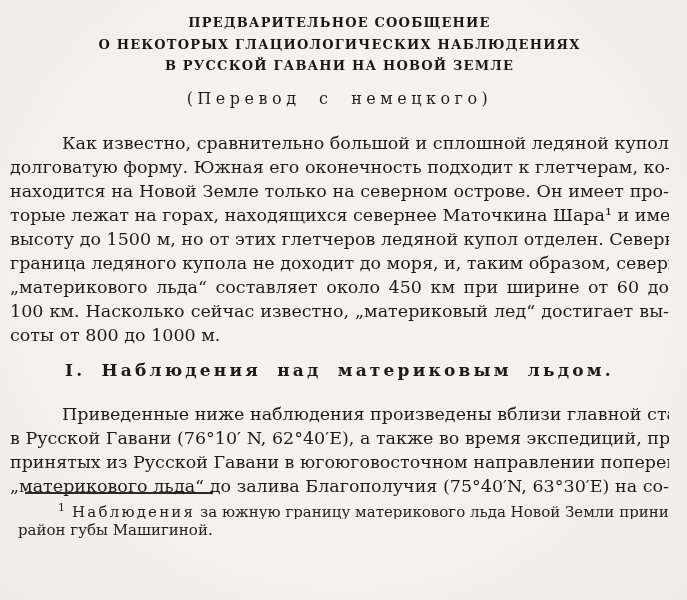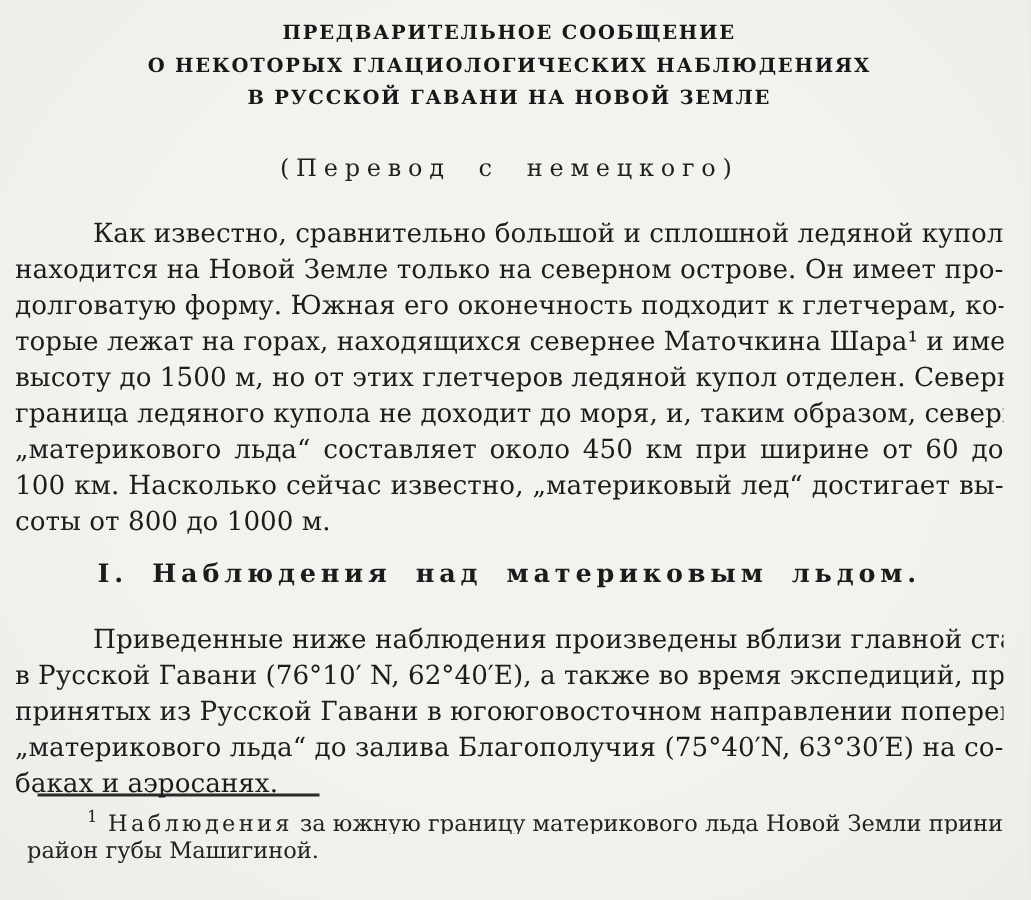--- a/index.html
+++ b/index.html
@@ -19,21 +19,21 @@
   }
   .title {
     text-align: center;
     font-weight: bold;
     font-size: 13px;
     line-height: 21.5px;
     letter-spacing: 1.2px;
     color: #181818;
   }
   .subtitle {
-    margin-top: 24px;
+    margin-top: 11px;
     height: 21px;
     line-height: 21px;
     text-align: center;
     font-size: 16px;
     letter-spacing: 4.5px;
     word-spacing: 9px;
     color: #1f1f1f;
   }
   .para { margin-top: 22px; font-size: 17.5px; }
   .para.p2 { margin-top: 21px; }
@@ -86,38 +86,37 @@
   <header class="title">
     <div>ПРЕДВАРИТЕЛЬНОЕ СООБЩЕНИЕ</div>
     <div>О НЕКОТОРЫХ ГЛАЦИОЛОГИЧЕСКИХ НАБЛЮДЕНИЯХ</div>
     <div>В РУССКОЙ ГАВАНИ НА НОВОЙ ЗЕМЛЕ</div>
   </header>
 
   <div class="subtitle">(Перевод с немецкого)</div>
 
   <div class="para p1">
     <div class="jline indent">Как известно, сравнительно большой и сплошной ледяной купол</div>
+    <div class="jline">долговатую форму. Южная его оконечность подходит к глетчерам, ко-</div>
     <div class="jline">находится на Новой Земле только на северном острове. Он имеет про-</div>
-    <div class="jline">долговатую форму. Южная его оконечность подходит к глетчерам, ко-</div>
     <div class="jline">торые лежат на горах, находящихся севернее Маточкина Шара¹ и имеющих</div>
     <div class="jline">высоту до 1500 м, но от этих глетчеров ледяной купол отделен. Северная</div>
     <div class="jline">граница ледяного купола не доходит до моря, и, таким образом, северная</div>
     <div class="jline">„материкового льда“ составляет около 450 км при ширине от 60 до</div>
     <div class="jline">100 км. Насколько сейчас известно, „материковый лед“ достигает вы-</div>
     <div class="jline last">соты от 800 до 1000 м.</div>
   </div>
 
   <h2 class="heading">I. Наблюдения над материковым льдом.</h2>
 
   <div class="para p2">
     <div class="jline indent">Приведенные ниже наблюдения произведены вблизи главной станции</div>
     <div class="jline">в Русской Гавани (76°10′ N, 62°40′E), а также во время экспедиций, пред-</div>
     <div class="jline">принятых из Русской Гавани в югоюговосточном направлении поперек</div>
     <div class="jline">„материкового льда“ до залива Благополучия (75°40′N, 63°30′E) на со-</div>
-    <div class="jline last">баках и аэросанях.</div>
   </div>
 
   <div class="footnote-rule"></div>
 
   <div class="footnote">
     <div class="jline indent-fn"><span class="fn-sup">1</span><span class="fn-name">Наблюдения</span><span> за южную границу материкового льда Новой Земли принимается</span></div>
     <div class="jline last">район губы Машигиной.</div>
   </div>
 
 </div>

